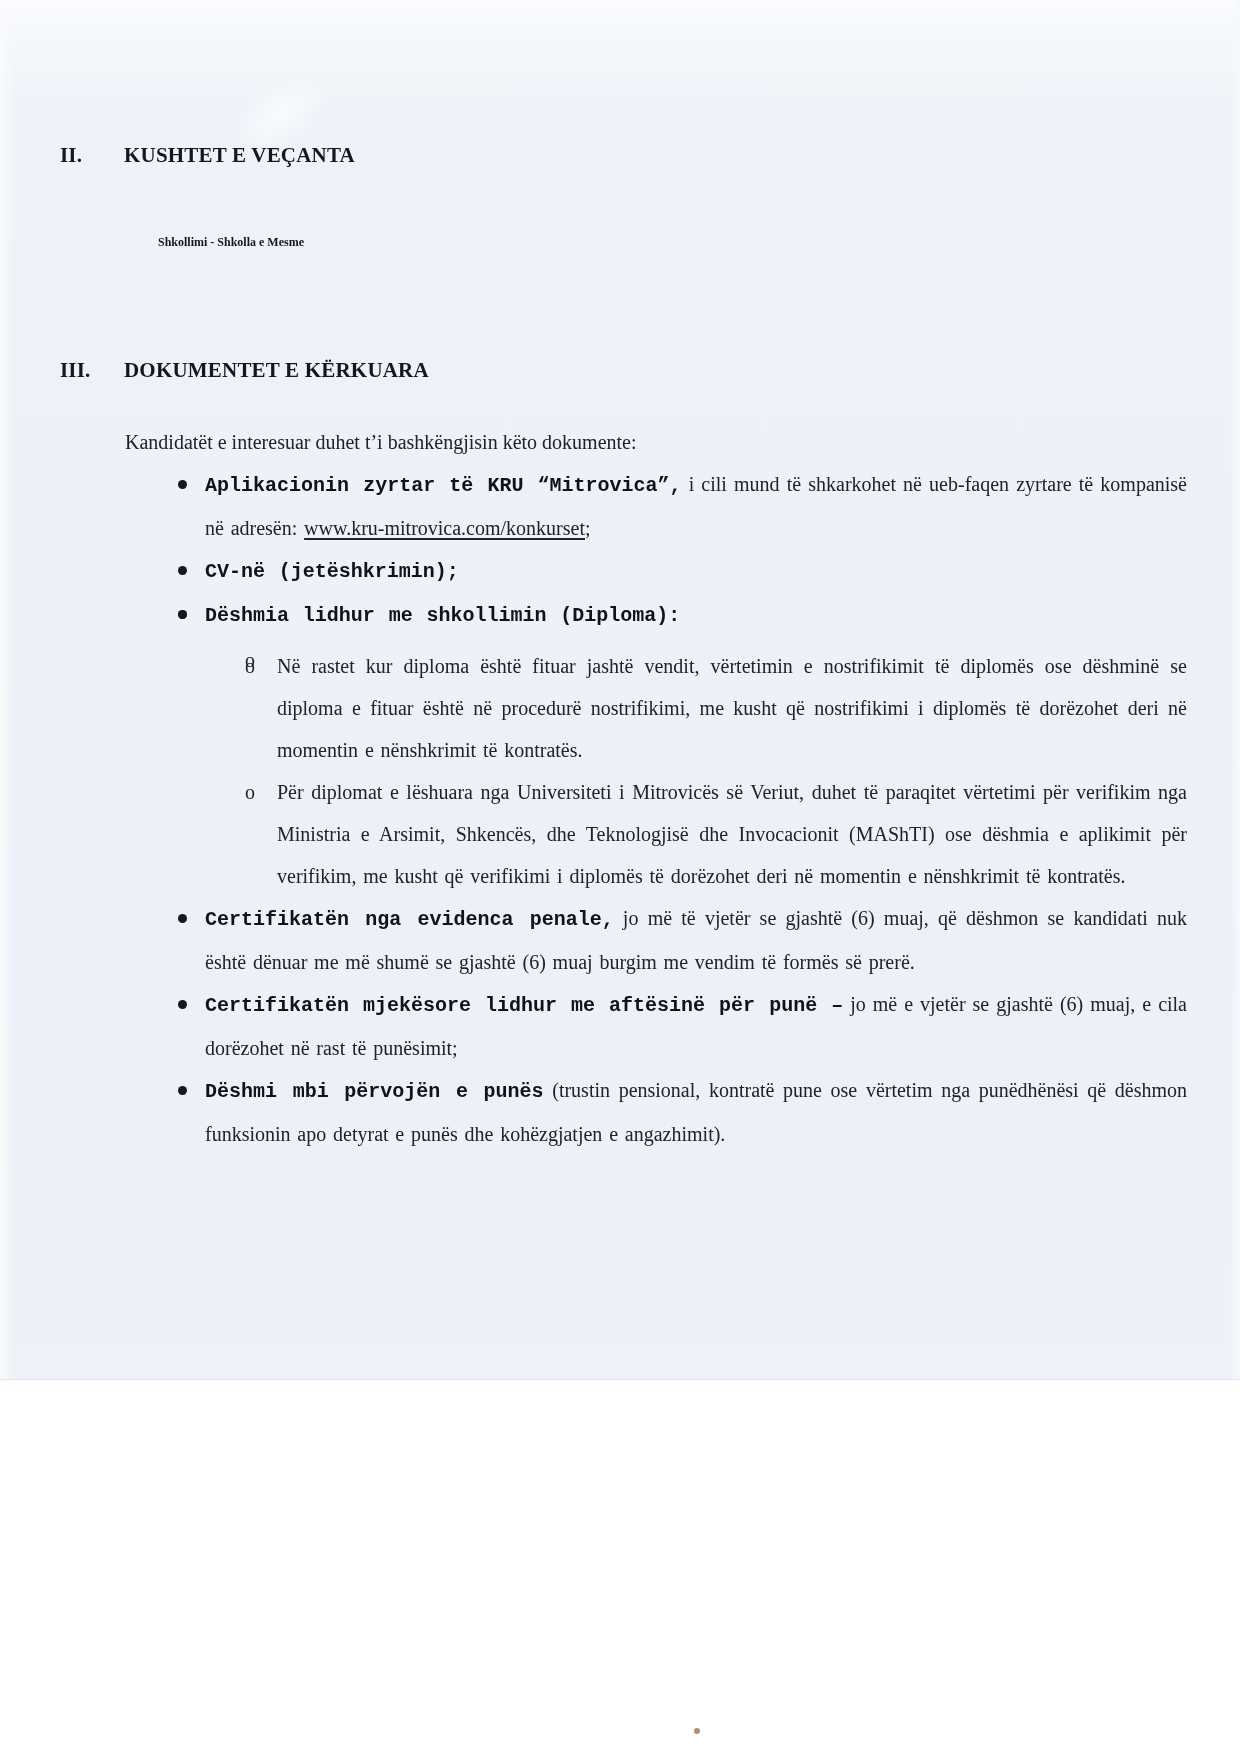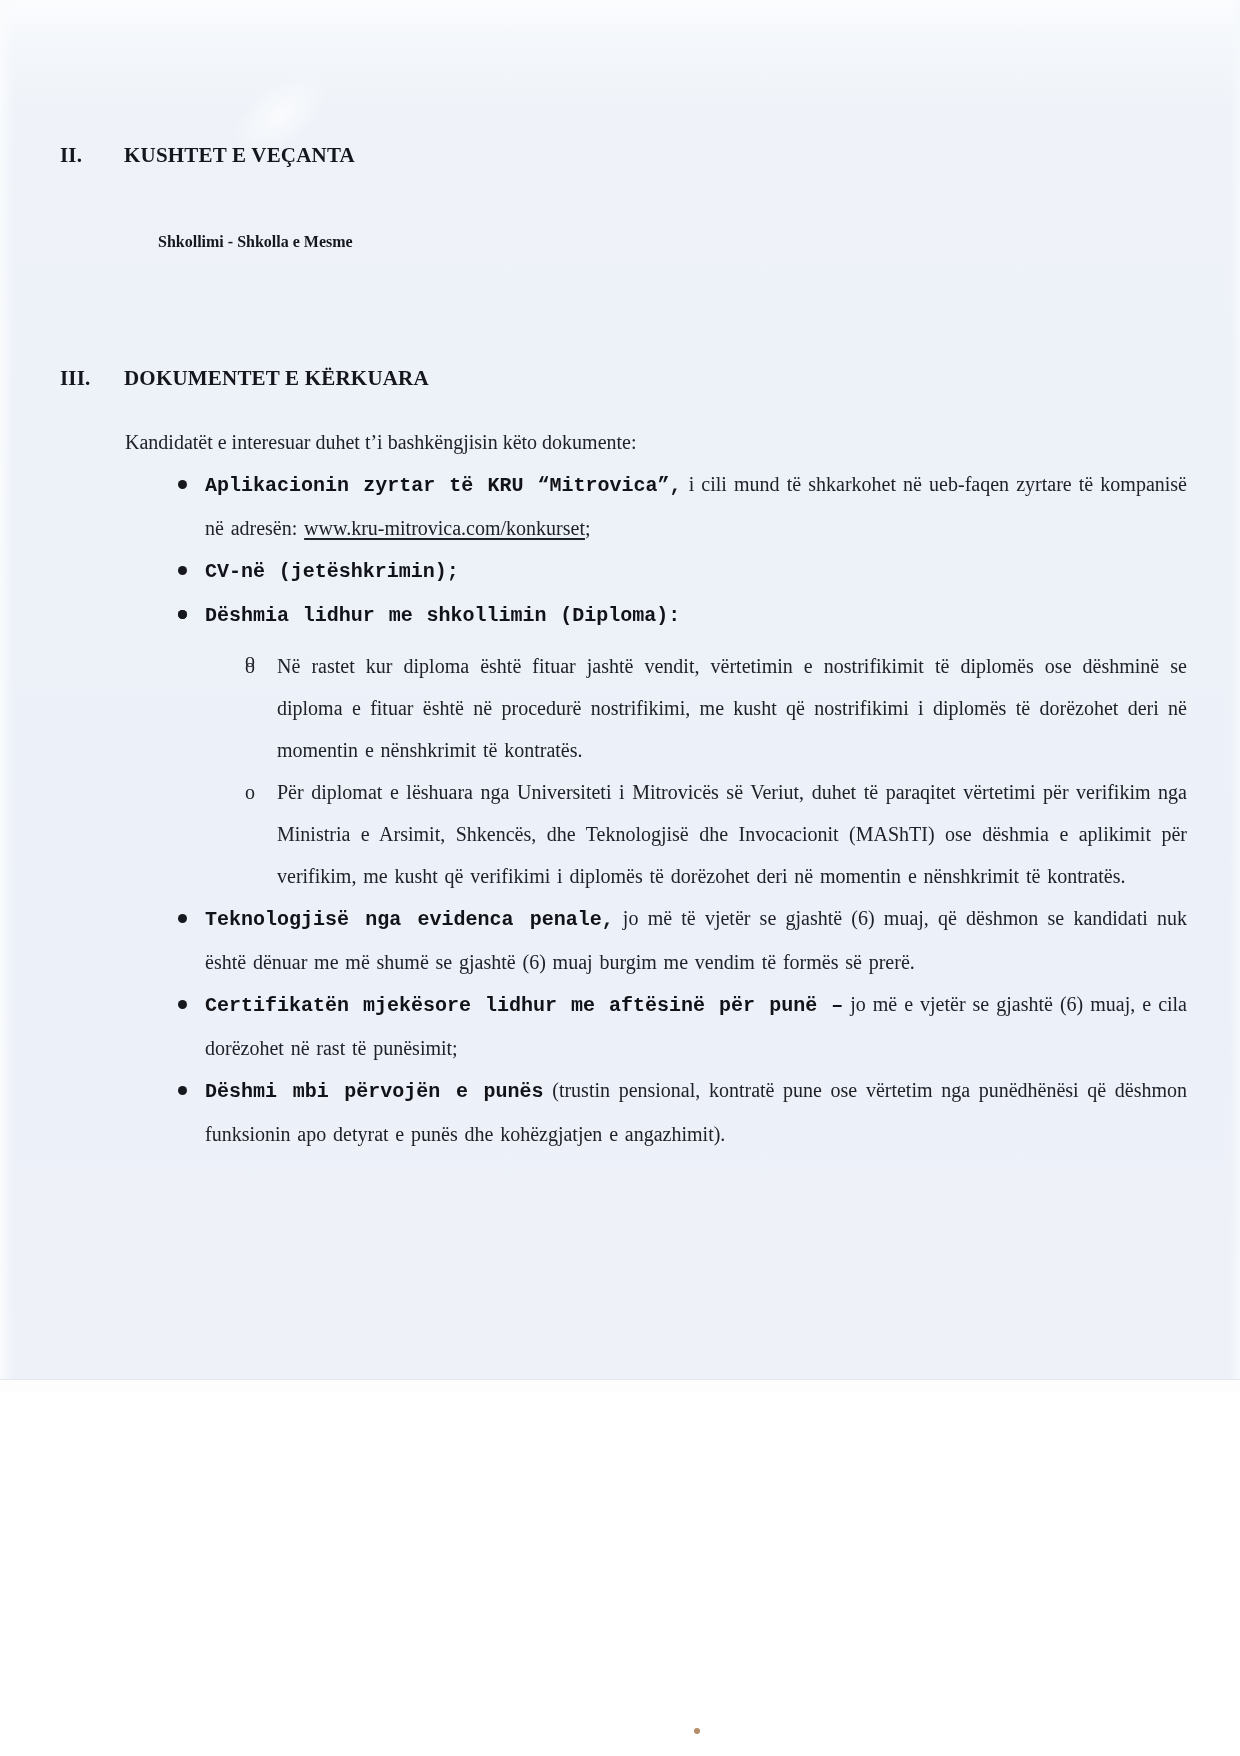--- a/index.html
+++ b/index.html
@@ -43,26 +43,26 @@
 
   
   .sec-head {
     position: absolute; left: 60px;
     display: flex;
     font-weight: bold; font-size: 21px; line-height: 34px;
     color: #16171d; letter-spacing: .2px;
   }
   .sec-head .num { width: 64px; }
   #sec2-head { top: 138px; }
-  #sec3-head { top: 353px; margin-top: 8px; }
+  #sec3-head { top: 353px; }
 
   
   #sec2-lines {
     position: absolute; left: 158px; top: 221px;
-    font-weight: bold; font-size: 16px; line-height: 42px;
+    font-weight: bold; font-size: 12px; line-height: 42px;
     color: #16171d;
   }
 
   
   #sec3-body {
     position: absolute; left: 125px; top: 421px; width: 1062px;
     font-size: 20px; line-height: 42px;
   }
   .intro { margin-bottom: 0; }
   .bullet {
@@ -143,21 +143,21 @@
         </p>
         <p class="sub-bullet">
           <span class="o-marker">o</span><span>Në rastet kur diploma është fituar jashtë vendit, vërtetimin e nostrifikimit të diplomës ose dëshminë se diploma e fituar është në procedurë nostrifikimi, me kusht që nostrifikimi i diplomës të dorëzohet deri në momentin e nënshkrimit të kontratës.</span>
         </p>
         <p class="sub-bullet">
           <span class="o-marker">o</span><span>Për diplomat e lëshuara nga Universiteti i Mitrovicës së Veriut, duhet të paraqitet vërtetimi për verifikim nga Ministria e Arsimit, Shkencës, dhe Teknologjisë dhe Invocacionit (MAShTI) ose dëshmia e aplikimit për verifikim, me kusht që verifikimi i diplomës të dorëzohet deri në momentin e nënshkrimit të kontratës.</span>
         </p>
       </div>
 
       <p class="bullet">
-        <span class="dot"></span><b>Teknologjisë nga evidenca penale,</b><span> jo më të vjetër se gjashtë (6) muaj, që dëshmon se kandidati nuk është dënuar me më shumë se gjashtë (6) muaj burgim me vendim të formës së prerë.</span>
+        <span class="dot"></span><b>Certifikatën nga evidenca penale,</b><span> jo më të vjetër se gjashtë (6) muaj, që dëshmon se kandidati nuk është dënuar me më shumë se gjashtë (6) muaj burgim me vendim të formës së prerë.</span>
       </p>
 
       <p class="bullet">
         <span class="dot"></span><b>Certifikatën mjekësore lidhur me aftësinë për punë –</b><span> jo më e vjetër se gjashtë (6) muaj, e cila dorëzohet në rast të punësimit;</span>
       </p>
 
       <p class="bullet">
         <span class="dot"></span><b>Dëshmi mbi përvojën e punës</b><span> (trustin pensional, kontratë pune ose vërtetim nga punëdhënësi që dëshmon funksionin apo detyrat e punës dhe kohëzgjatjen e angazhimit).</span>
       </p>
 

